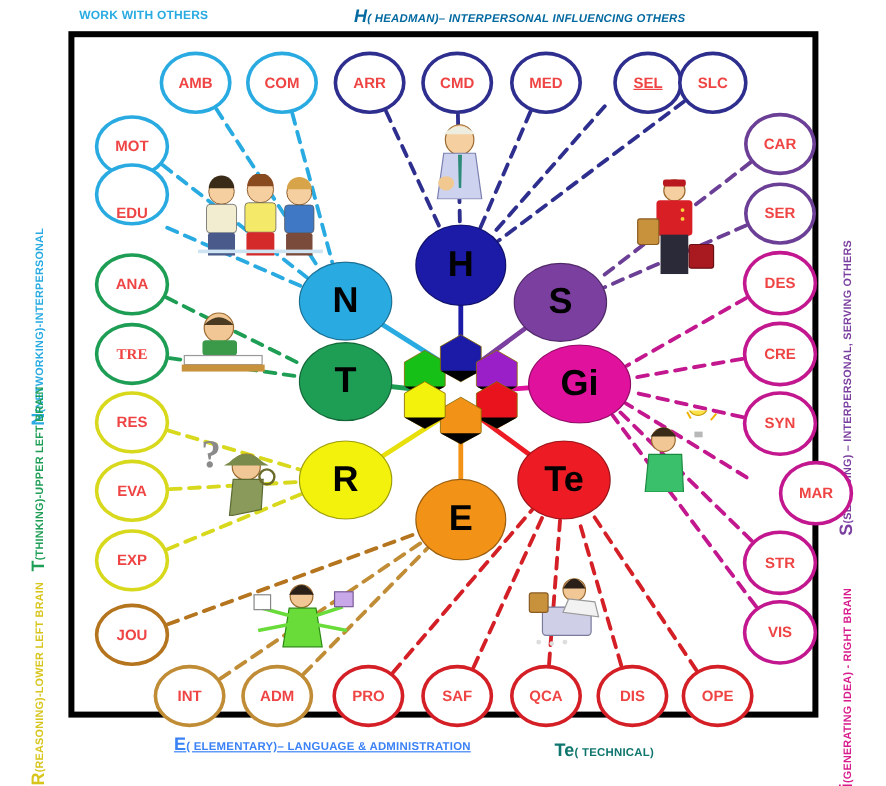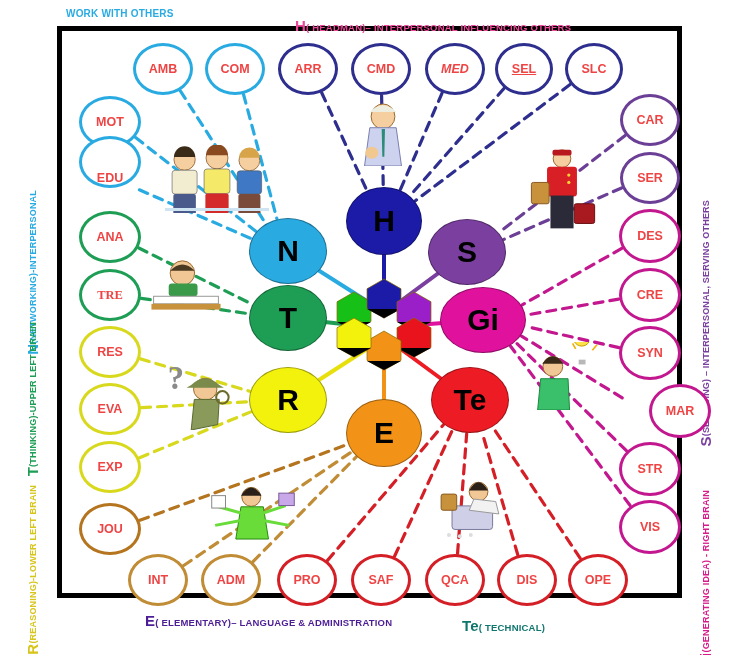--- a/index.html
+++ b/index.html
@@ -11,23 +11,23 @@
          border:5px solid #000;background:#fff;box-sizing:border-box;}
 
   
   .caption{position:absolute;font-weight:bold;letter-spacing:.2px;white-space:nowrap;}
   .cap-big{font-size:15px;font-weight:bold;}
   .cap-small{font-size:9.5px;font-weight:bold;}
 
   
   #cap-work{left:66px;top:8px;font-size:10px;color:#29ABE2;}
   
-  #cap-h{left:295px;top:17px;color:#ec4899;}
-  
-  #cap-e{left:145px;top:614px;color:#4c1d95;text-align:right;line-height:14px;}
+  #cap-h{left:295px;top:5px;color:#0369a1;font-style:italic;}
+  
+  #cap-e{left:145px;top:614px;color:#3b82f6;text-align:right;line-height:14px;text-decoration:underline;}
   #cap-te{left:462px;top:617px;color:#0f766e;}
 
   
   #cap-n{left:24px;top:190px;color:#29ABE2;}
   #cap-t{left:24px;top:322px;color:#1E9E55;}
   #cap-r{left:24px;top:485px;color:#D8C51C;}
   
   #cap-s{left:697px;top:200px;color:#7B3FA0;}
   #cap-gi{left:697px;top:490px;color:#D81B8C;}
 
@@ -291,24 +291,24 @@
     </div>
     <div class="node" style="left: 79px; top: 136px; width: 62px; height: 52px; border: 3px solid rgb(41, 171, 226); align-items: flex-end;">
       <span>EDU</span>
     </div>
     <div class="node" style="left: 278px; top: 43px; width: 60px; height: 52px; border: 3px solid rgb(46, 46, 143);">
       <span>ARR</span>
     </div>
     <div class="node" style="left: 351px; top: 43px; width: 60px; height: 52px; border: 3px solid rgb(46, 46, 143);">
       <span>CMD</span>
     </div>
-    <div class="node" style="left: 425px; top: 43px; width: 60px; height: 52px; border: 3px solid rgb(46, 46, 143); font-style: italic;">
+    <div class="node" style="left: 425px; top: 43px; width: 60px; height: 52px; border: 3px solid rgb(46, 46, 143);">
       <span>MED</span>
     </div>
-    <div class="node" style="left: 495px; top: 43px; width: 58px; height: 52px; border: 3px solid rgb(46, 46, 143); text-decoration: underline;">
+    <div class="node" style="left: 511px; top: 43px; width: 58px; height: 52px; border: 3px solid rgb(46, 46, 143); text-decoration: underline;">
       <span>SEL</span>
     </div>
     <div class="node" style="left: 565px; top: 43px; width: 58px; height: 52px; border: 3px solid rgb(46, 46, 143);">
       <span>SLC</span>
     </div>
     <div class="node" style="left: 620px; top: 94px; width: 60px; height: 52px; border: 3px solid rgb(108, 63, 150);">
       <span>CAR</span>
     </div>
     <div class="node" style="left: 620px; top: 152px; width: 60px; height: 52px; border: 3px solid rgb(108, 63, 150); align-items: center;">
       <span>SER</span>

